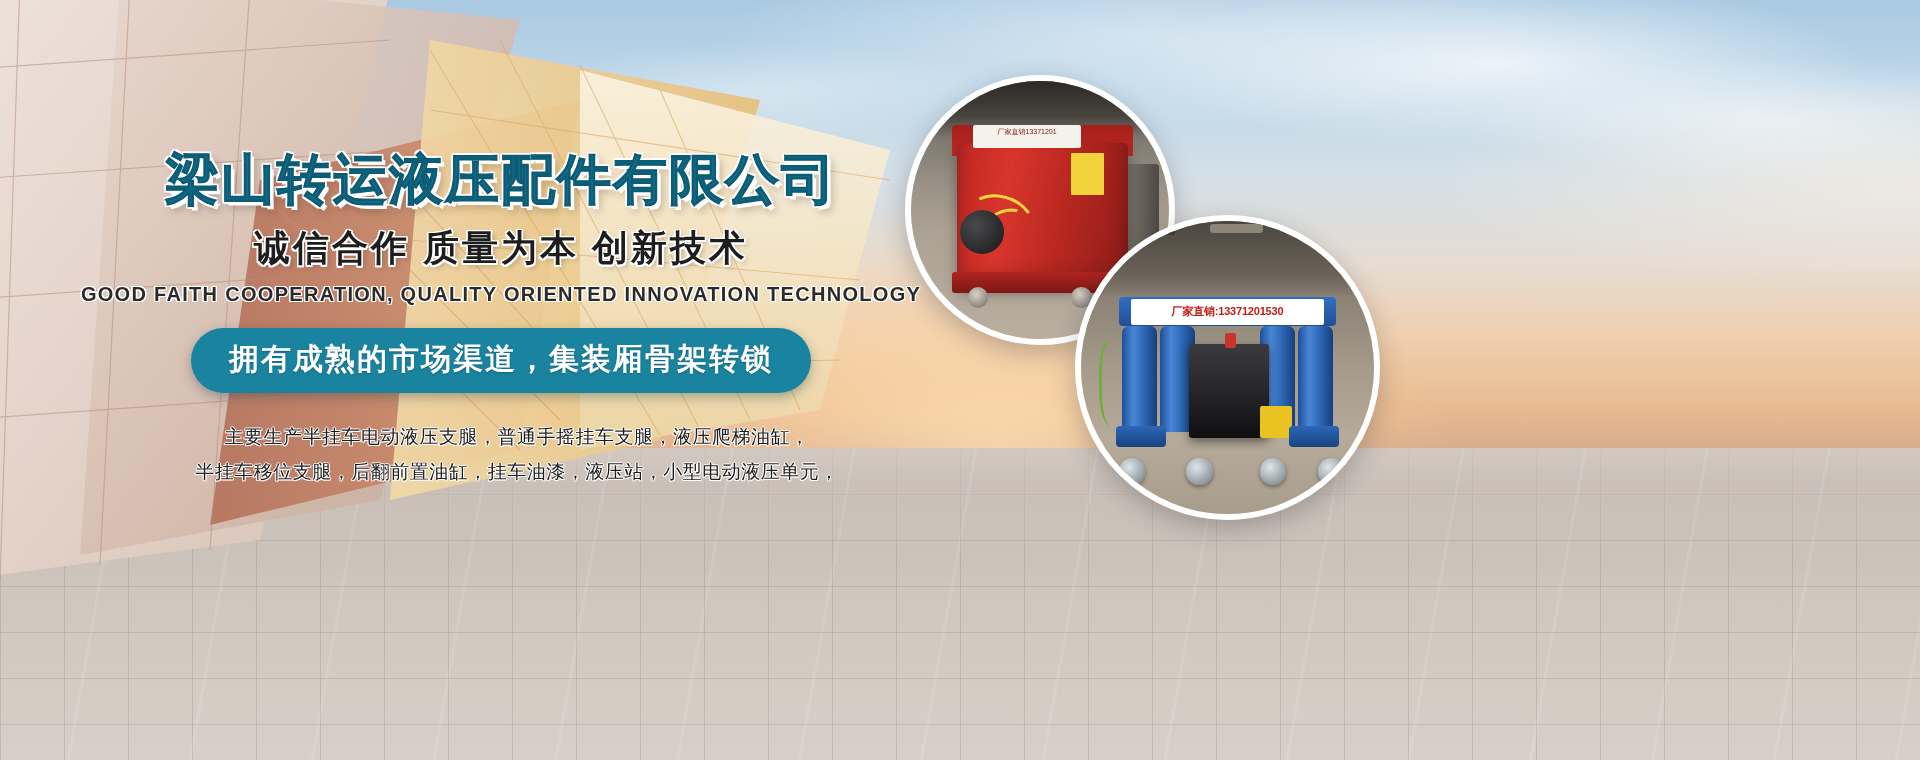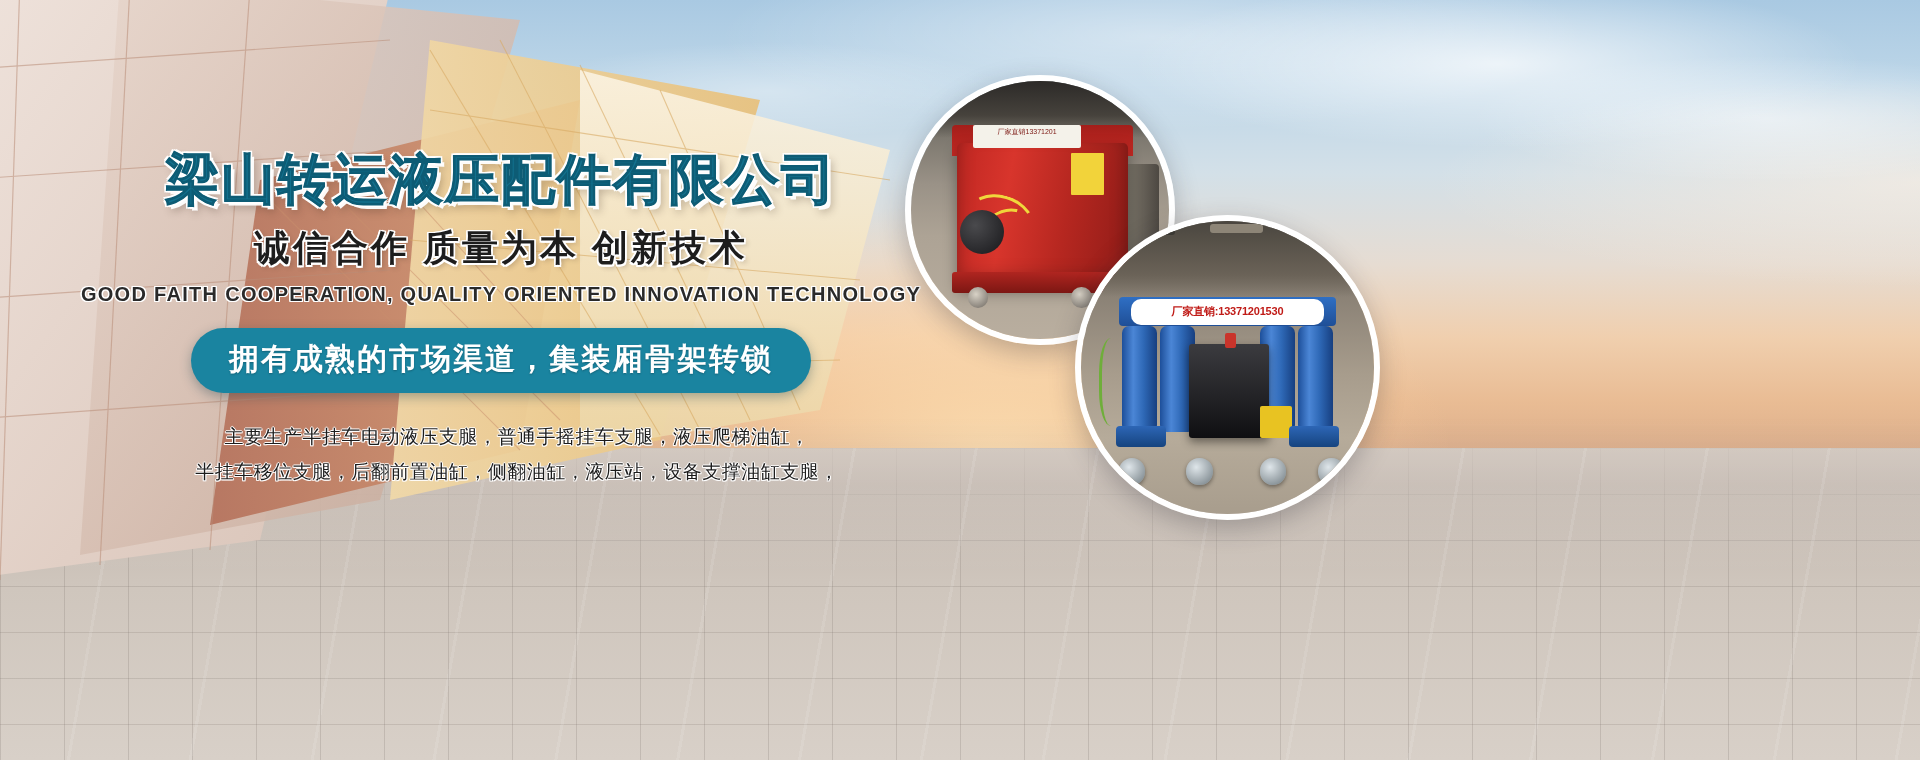--- a/index.html
+++ b/index.html
@@ -207,21 +207,21 @@
   .blue-scene {
     background:linear-gradient(180deg,#6b6760 0%,#8b8276 26%,#a79c8c 52%,#b6ab9a 74%,#a89d8d 100%);
   }
   .blue-frame {
     position:absolute; left:13%; top:26%; width:74%; height:10%;
     background:linear-gradient(180deg,#2f6fc4,#1f4f97);
     border-radius:4px;
   }
   .blue-banner {
     position:absolute; left:17%; top:26.5%; width:66%; height:9%;
-    background:#ffffff; border-radius:10px;
+    background:#ffffff; border-radius:2px;
     display:flex; align-items:center; justify-content:center;
   }
   .blue-banner span {
     font-size:11px; font-weight:700; color:#c01b17; white-space:nowrap;
     letter-spacing:-.2px;
   }
   .cyl {
     position:absolute; top:36%; width:12%; height:36%;
     background:linear-gradient(90deg,#1d4f9a 0%,#4b86d6 32%,#2e68b6 62%,#173f80 100%);
     border-radius:7px;
@@ -366,21 +366,21 @@
     </svg>
   </div>
 
   <div class="copy">
     <div class="title">梁山转运液压配件有限公司</div>
     <div class="subtitle">诚信合作 质量为本 创新技术</div>
     <div class="subtitle-en">GOOD FAITH COOPERATION, QUALITY ORIENTED INNOVATION TECHNOLOGY</div>
     <div><span class="pill">拥有成熟的市场渠道，集装厢骨架转锁</span></div>
     <div class="desc">
       <div>主要生产半挂车电动液压支腿，普通手摇挂车支腿，液压爬梯油缸，</div>
-      <div>半挂车移位支腿，后翻前置油缸，侧翻油缸，液压站，设备支撑油缸支腿，</div>
+      <div>半挂车移位支腿，后翻前置油缸，挂车油漆，液压站，小型电动液压单元，</div>
     </div>
   </div>
 
   <div class="photo photo-red">
     <div class="inner red-scene">
       <div class="dark-top"></div>
       <div class="drum"></div>
       <div class="red-top"></div>
       <div class="red-body"></div>
       <div class="red-label">厂家直销13371201</div>

